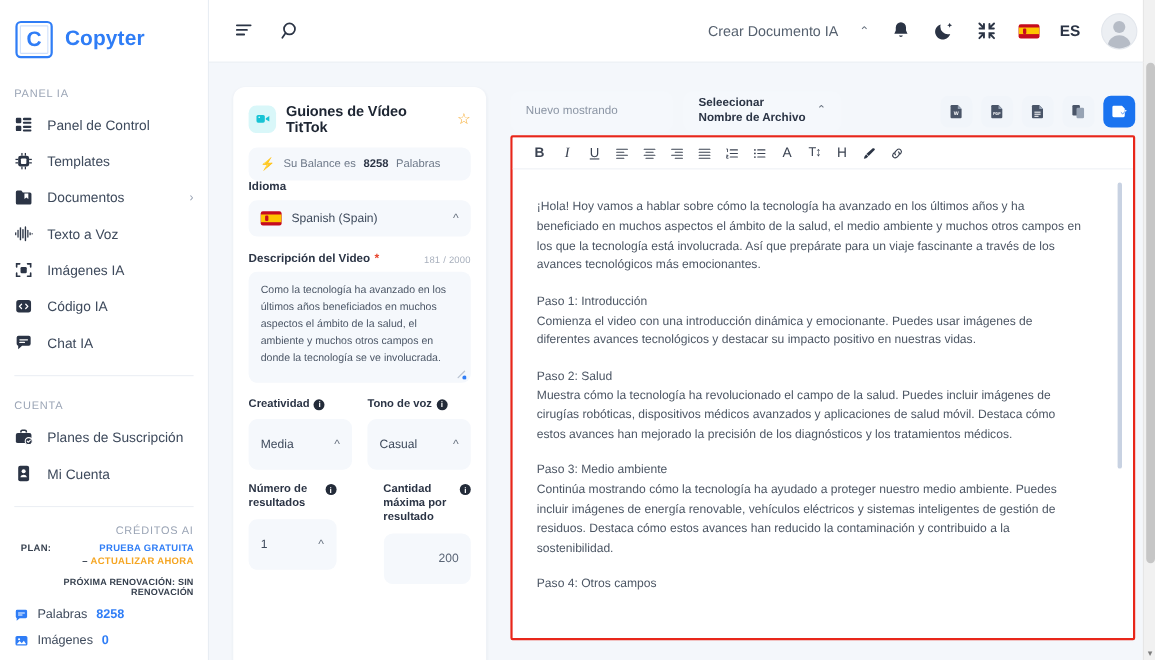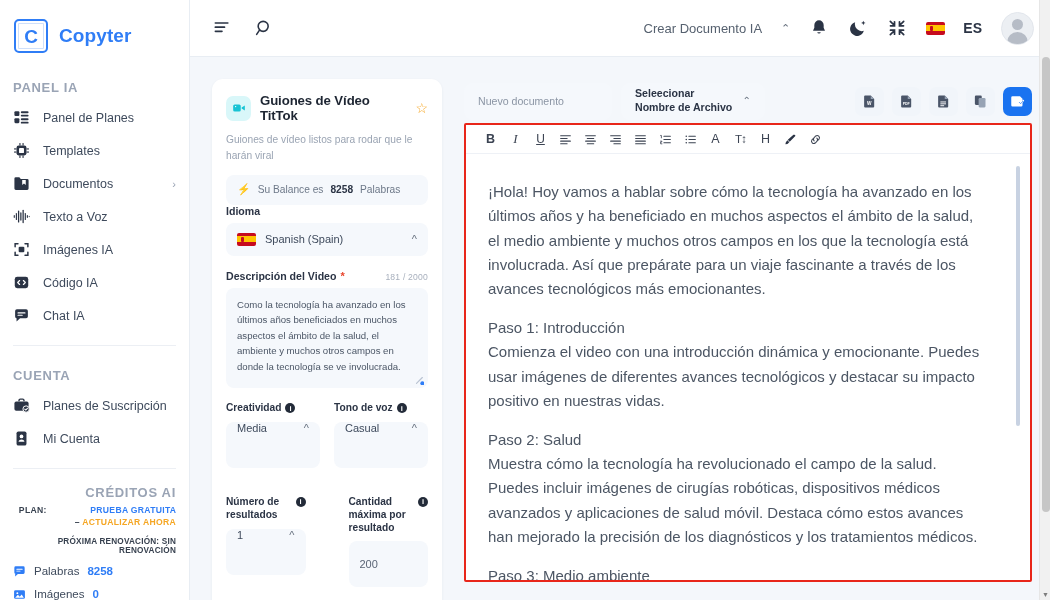--- a/index.html
+++ b/index.html
@@ -20,21 +20,21 @@
   .brand { display: flex; align-items: center; gap: 11px; padding: 14px 0 0 14px; height: 58px; }
   .brand-mark {
     width: 34px; height: 34px; border: 2px solid #2f7df6; border-radius: 5px;
     display: flex; align-items: center; justify-content: center;
     box-shadow: 0 0 0 2px #ffffff inset, 0 0 0 3px #cfe0fb inset;
   }
   .brand-mark span { color: #2f7df6; font-size: 19px; font-weight: bold; line-height: 1; }
   .brand-name { color: #2f7df6; font-size: 19px; font-weight: bold; letter-spacing: .1px; }
 
   .sect-label {
-    font-size: 13px; font-weight: bold; color: #9aa4b5; letter-spacing: .7px;
+    font-size: 10px; font-weight: normal; color: #9aa4b5; letter-spacing: .7px;
     padding: 0 0 0 13px; margin-top: 22px; margin-bottom: 6px;
   }
   .nav-item {
     display: flex; align-items: center; gap: 13px;
     height: 33px; padding: 0 13px; color: #3e4a5c; font-size: 12.5px;
     cursor: pointer; position: relative;
   }
   .nav-item .label { flex: 1; }
   .nav-ico { width: 17px; height: 17px; flex: 0 0 17px; display: block; }
   .chev-right { color: #98a2b3; font-size: 11px; }
@@ -120,27 +120,27 @@
 
   .two-col { display: flex; gap: 14px; }
   .two-col > div { flex: 1; min-width: 0; }
   .mini-label { font-size: 10.2px; font-weight: bold; color: #2b3445; display: flex; align-items: flex-start; gap: 4px; line-height: 1.25; }
   .info-dot {
     width: 10px; height: 10px; border-radius: 50%; background: #232b39; color: #fff;
     font-size: 7.5px; font-weight: bold; display: inline-flex; align-items: center;
     justify-content: center; flex: 0 0 10px; margin-top: 1px; cursor: pointer;
   }
   .tall-select {
-    background: #f5f8fc; border-radius: 8px; height: 46px; display: flex; align-items: flex-start;
+    background: #f5f8fc; border-radius: 8px; height: 46px; display: flex; align-items: center;
     padding: 0 11px; font-size: 11px; color: #3e4a5c; cursor: pointer;
   }
   .tall-select .caret { margin-left: auto; color: #66707e; font-size: 11px; }
   .num-box {
     background: #f5f8fc; border-radius: 8px; height: 46px; display: flex; align-items: center;
-    padding: 0 11px; font-size: 11px; color: #5a6576; cursor: text;
+    padding: 0 11px; font-size: 11px; color: #5a6576; cursor: text; justify-content: flex-end;
   }
 
   
   .editor-col { flex: 1; margin: 0 18px 0 22px; min-width: 0; display: flex; flex-direction: column; }
   .doc-tabs { display: flex; align-items: center; gap: 9px; height: 44px; }
   .doc-tab {
     background: #f5f8fc; border-radius: 9px; height: 37px; display: flex; align-items: center;
     padding: 0 14px; font-size: 10.6px; color: #8b95a4; cursor: pointer;
   }
   .doc-tab.wide { width: 148px; }
@@ -159,21 +159,21 @@
   }
   .fmt-toolbar {
     height: 29px; display: flex; align-items: center; gap: 0; padding: 0 12px;
     border-bottom: 1px solid #eef1f6; background: #fff;
   }
   .fmt-btn {
     width: 25px; height: 25px; display: flex; align-items: center; justify-content: center;
     color: #3b4352; cursor: pointer; font-size: 12.5px;
   }
   .doc-body {
-    flex: 1; padding: 26px 46px 10px 22px; font-size: 15px; color: #4c5664;
+    flex: 1; padding: 26px 46px 10px 22px; font-size: 11px; color: #4c5664;
     line-height: 1.62; overflow: hidden; position: relative; cursor: text;
   }
   .doc-body p { margin-bottom: 14.5px; }
   .inner-scroll {
     position: absolute; right: 10px; top: 12px; width: 4px; height: 260px;
     background: #c8d2e2; border-radius: 3px;
   }
 
   
   .page-scroll {
@@ -207,21 +207,21 @@
 
     <div class="nav-item">
       <svg class="nav-ico" viewBox="0 0 24 24" fill="#2b3445">
           <rect x="2" y="3" width="7" height="7" rx="1.5"></rect>
           <rect x="11" y="3" width="11" height="3" rx="1.5"></rect>
           <rect x="11" y="8" width="11" height="2.5" rx="1.2"></rect>
           <rect x="2" y="13" width="7" height="7" rx="1.5"></rect>
           <rect x="11" y="13" width="11" height="3" rx="1.5"></rect>
           <rect x="11" y="18" width="11" height="2.5" rx="1.2"></rect>
         </svg>
-      <span class="label">Panel de Planes</span>
+      <span class="label">Panel de Control</span>
     </div>
 
     <div class="nav-item">
       <svg class="nav-ico" viewBox="0 0 24 24" fill="#2b3445">
           <rect x="5" y="5" width="14" height="14" rx="3"></rect>
           <rect x="8.5" y="8.5" width="7" height="7" rx="1.2" fill="#fff"></rect>
           <rect x="9" y="1.5" width="1.6" height="3.5"></rect>
           <rect x="13.4" y="1.5" width="1.6" height="3.5"></rect>
           <rect x="9" y="19" width="1.6" height="3.5"></rect>
           <rect x="13.4" y="19" width="1.6" height="3.5"></rect>
@@ -385,21 +385,20 @@
           <span class="tpl-ico">
             <svg width="14" height="14" viewBox="0 0 24 24" fill="#17c3d4">
                 <rect x="2" y="6" width="13" height="12" rx="2.6"></rect>
                 <path d="M16.5 11 22 7.6v8.8L16.5 13z"></path>
                 <circle cx="6.2" cy="9.6" r="1.2" fill="#fff"></circle>
               </svg>
           </span>
           <span class="tpl-title">Guiones de Vídeo TitTok</span>
           <span class="star">☆</span>
         </div>
-        <div class="tpl-desc">Guiones de vídeo listos para rodar que le harán viral</div>
 
         <div class="balance">
           <span class="bolt">⚡</span>
           <span>Su Balance es</span>
           <b>8258</b>
           <span>Palabras</span>
         </div>
 
         <div class="flabel">Idioma</div>
         <div class="select">
@@ -442,21 +441,21 @@
               <span>Tono de voz</span>
               <span class="info-dot">i</span>
             </div>
             <div class="tall-select" style="margin-top:7px;">
               <span>Casual</span>
               <span class="caret">^</span>
             </div>
           </div>
         </div>
 
-        <div class="two-col" style="margin-top:28px;gap:43px;">
+        <div class="two-col" style="margin-top:12px;gap:43px;">
           <div>
             <div class="mini-label">
               <span>Número de resultados</span>
               <span class="info-dot">i</span>
             </div>
             <div class="tall-select" style="margin-top:7px;">
               <span>1</span>
               <span class="caret">^</span>
             </div>
           </div>
@@ -468,21 +467,21 @@
             <div class="num-box" style="margin-top:7px;">
               <span>200</span>
             </div>
           </div>
         </div>
 
       </section>
 
       <section class="editor-col">
         <div class="doc-tabs">
-          <div class="doc-tab wide">Nuevo documento</div>
+          <div class="doc-tab wide">Nuevo mostrando</div>
           <div class="doc-tab named">
             <span>Seleecionar Nombre de Archivo</span>
             <span class="caret">⌃</span>
           </div>
           <div class="exports">
             <div class="exp-btn">
               <svg width="15" height="15" viewBox="0 0 24 24" fill="#4a5568">
                   <path d="M5 2.5h9l5.5 5.5V20a1.6 1.6 0 0 1-1.6 1.6H5A1.6 1.6 0 0 1 3.4 20V4.1A1.6 1.6 0 0 1 5 2.5z"></path>
                   <path d="M14 2.6 19.4 8H14z" fill="#97a3b4"></path>
                   <text x="11.6" y="17" font-size="7.6" font-family="Liberation Sans" font-weight="bold" fill="#fff" text-anchor="middle">W</text>

